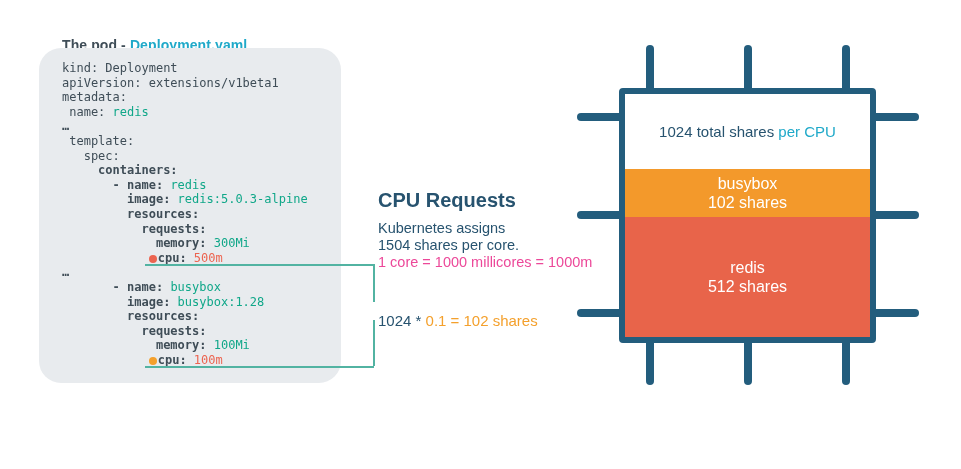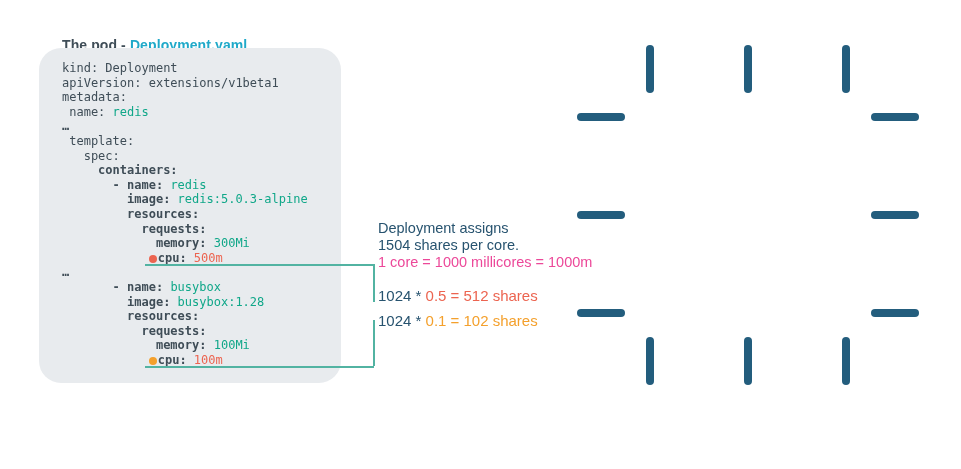--- a/index.html
+++ b/index.html
@@ -147,43 +147,56 @@
   </div>
 
   <div class="yaml-box"></div>
   <div class="yaml-code"><div class="code-line"><span class="seg-plain">kind: Deployment</span></div><div class="code-line"><span class="seg-plain">apiVersion: extensions/v1beta1</span></div><div class="code-line"><span class="seg-plain">metadata:</span></div><div class="code-line"><span class="seg-plain"> name: </span><span class="seg-teal">redis</span></div><div class="code-line"><span class="seg-bold">…</span></div><div class="code-line"><span class="seg-plain"> template:</span></div><div class="code-line"><span class="seg-plain">   spec:</span></div><div class="code-line"><span class="seg-bold">     containers:</span></div><div class="code-line"><span class="seg-bold">       - name: </span><span class="seg-teal">redis</span></div><div class="code-line"><span class="seg-bold">         image: </span><span class="seg-teal">redis:5.0.3-alpine</span></div><div class="code-line"><span class="seg-bold">         resources:</span></div><div class="code-line"><span class="seg-bold">           requests:</span></div><div class="code-line"><span class="seg-bold">             memory: </span><span class="seg-teal">300Mi</span></div><div class="code-line"><span class="seg-plain">            </span><span class="dot" style="background: rgb(236, 100, 80);"></span><span class="seg-bold">cpu: </span><span class="seg-salmon">500m</span></div><div class="code-line"><span class="seg-bold">…</span></div><div class="code-line"><span class="seg-bold">       - name: </span><span class="seg-teal">busybox</span></div><div class="code-line"><span class="seg-bold">         image: </span><span class="seg-teal">busybox:1.28</span></div><div class="code-line"><span class="seg-bold">         resources:</span></div><div class="code-line"><span class="seg-bold">           requests:</span></div><div class="code-line"><span class="seg-bold">             memory: </span><span class="seg-teal">100Mi</span></div><div class="code-line"><span class="seg-plain">            </span><span class="dot" style="background: rgb(244, 160, 44);"></span><span class="seg-bold">cpu: </span><span class="seg-salmon">100m</span></div></div>
 
   <div class="conn h" id="conn-h1"></div>
   <div class="conn v" id="conn-v1"></div>
   <div class="conn h" id="conn-h2"></div>
   <div class="conn v" id="conn-v2"></div>
 
+  <div class="cpu-title">CPU Requests</div>
   <div class="cpu-para">
-    <div>Deployment assigns</div>
+    <div>Kubernetes assigns</div>
     <div>1504 shares per core.</div>
     <div class="cyan-line">1 core = 1000 millicores = 1000m</div>
   </div>
 
-  <div class="equation" id="equation-1">
-    <span>1024 * </span><span class="eq-salmon">0.5 = 512 shares</span>
-  </div>
   <div class="equation" id="equation-2">
     <span>1024 * </span><span class="eq-orange">0.1 = 102 shares</span>
   </div>
 
   <div class="chip">
 
     <div class="pin vert" style="left:69px;  top:0;"></div>
     <div class="pin vert" style="left:167px; top:0;"></div>
     <div class="pin vert" style="left:265px; top:0;"></div>
     <div class="pin vert" style="left:69px;  top:292px;"></div>
     <div class="pin vert" style="left:167px; top:292px;"></div>
     <div class="pin vert" style="left:265px; top:292px;"></div>
     <div class="pin horz" style="left:0; top:68px;"></div>
     <div class="pin horz" style="left:0; top:166px;"></div>
     <div class="pin horz" style="left:0; top:264px;"></div>
     <div class="pin horz" style="left:294px; top:68px;"></div>
     <div class="pin horz" style="left:294px; top:166px;"></div>
     <div class="pin horz" style="left:294px; top:264px;"></div>
 
+    <div class="chip-body">
+      <div class="sec sec-total">
+        <div>
+          <span>1024 total shares </span><span class="cyan">per CPU</span>
+        </div>
+      </div>
+      <div class="sec sec-busybox">
+        <div>busybox</div>
+        <div>102 shares</div>
+      </div>
+      <div class="sec sec-redis">
+        <div>redis</div>
+        <div>512 shares</div>
+      </div>
+    </div>
   </div>
 
 </div>
 
 </body></html>

